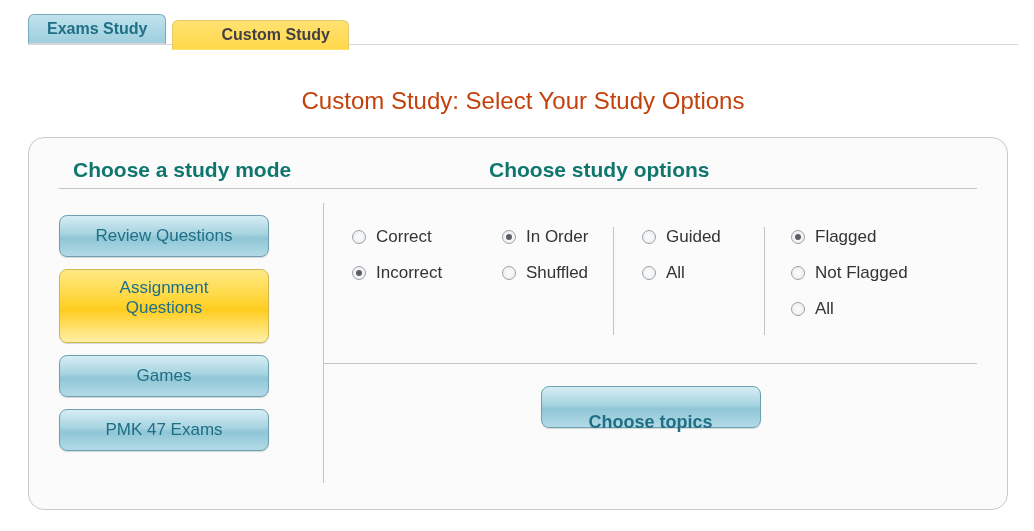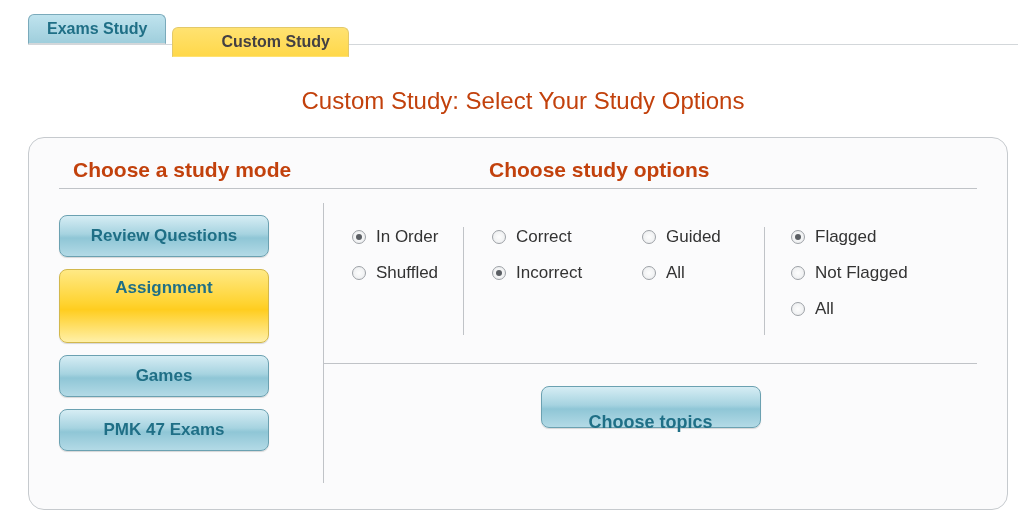--- a/index.html
+++ b/index.html
@@ -37,21 +37,21 @@
     color: #1f6f86;
     border-color: #7aaabb;
     border-bottom-color: #d3d7da;
   }
   .tab-active {
     background: linear-gradient(#ffe271, #ffd84a);
     color: #444043;
     border-color: #e3c96a;
     border-bottom-color: #ffe271;
     position: relative;
-    top: 13px;
+    top: 6px;
     padding-left: 48px;
   }
 
   .page-title {
     text-align: center;
     margin-top: 42px;
     font-size: 24px;
     color: #c2410c;
     width: 990px;
     font-weight: 400;
@@ -67,21 +67,21 @@
   }
 
   .headers {
     display: flex;
     border-bottom: 1px solid #c0c3c7;
     padding-bottom: 6px;
   }
   .headers h2 {
     font-size: 21px;
     font-weight: 700;
-    color: #c2410c;
+    color: #0f766e;
   }
   .hdr-left { width: 430px; padding-left: 14px; }
   .hdr-right { padding-left: 0; }
 
   .body-row {
     display: flex;
     margin-top: 14px;
   }
 
   .mode-col {
@@ -94,21 +94,21 @@
   .mode-btn {
     display: block;
     width: 210px;
     height: 42px;
     margin-bottom: 12px;
     border-radius: 8px;
     border: 1px solid #6ba1b1;
     background: linear-gradient(#d6edf4, #a6d3e0 45%, #8fc6d6 55%, #b3dae6);
     color: #1f6f86;
     font-size: 17px;
-    font-weight: 700;
+    font-weight: 400;
     text-align: center;
     line-height: 40px;
     cursor: pointer;
     box-shadow: 0 1px 1px rgba(0,0,0,0.15);
     user-select: none;
   }
   .mode-btn.tall {
     height: 74px;
     line-height: 20px;
     padding-top: 8px;
@@ -204,47 +204,48 @@
     <h2 class="hdr-left">Choose a study mode</h2>
     <h2 class="hdr-right">Choose study options</h2>
   </div>
 
   <div class="body-row">
 
     <div class="mode-col">
       <div class="mode-btn">Review Questions</div>
       <div class="mode-btn tall selected">
         <div>Assignment</div>
+        <div>Questions</div>
       </div>
       <div class="mode-btn">Games</div>
       <div class="mode-btn">PMK 47 Exams</div>
     </div>
 
     <div class="options-col">
       <div class="options-row">
 
+        <div class="opt-group g2">
+          <div class="radio-item">
+            <span class="radio-dot"></span>
+            <span>Correct</span>
+          </div>
+          <div class="radio-item checked">
+            <span class="radio-dot"></span>
+            <span>Incorrect</span>
+          </div>
+        </div>
+
         <div class="opt-group g1 bordered">
           <div class="radio-item checked">
             <span class="radio-dot"></span>
             <span>In Order</span>
           </div>
           <div class="radio-item">
             <span class="radio-dot"></span>
             <span>Shuffled</span>
-          </div>
-        </div>
-
-        <div class="opt-group g2">
-          <div class="radio-item">
-            <span class="radio-dot"></span>
-            <span>Correct</span>
-          </div>
-          <div class="radio-item checked">
-            <span class="radio-dot"></span>
-            <span>Incorrect</span>
           </div>
         </div>
 
         <div class="opt-group g3">
           <div class="radio-item">
             <span class="radio-dot"></span>
             <span>Guided</span>
           </div>
           <div class="radio-item">
             <span class="radio-dot"></span>

